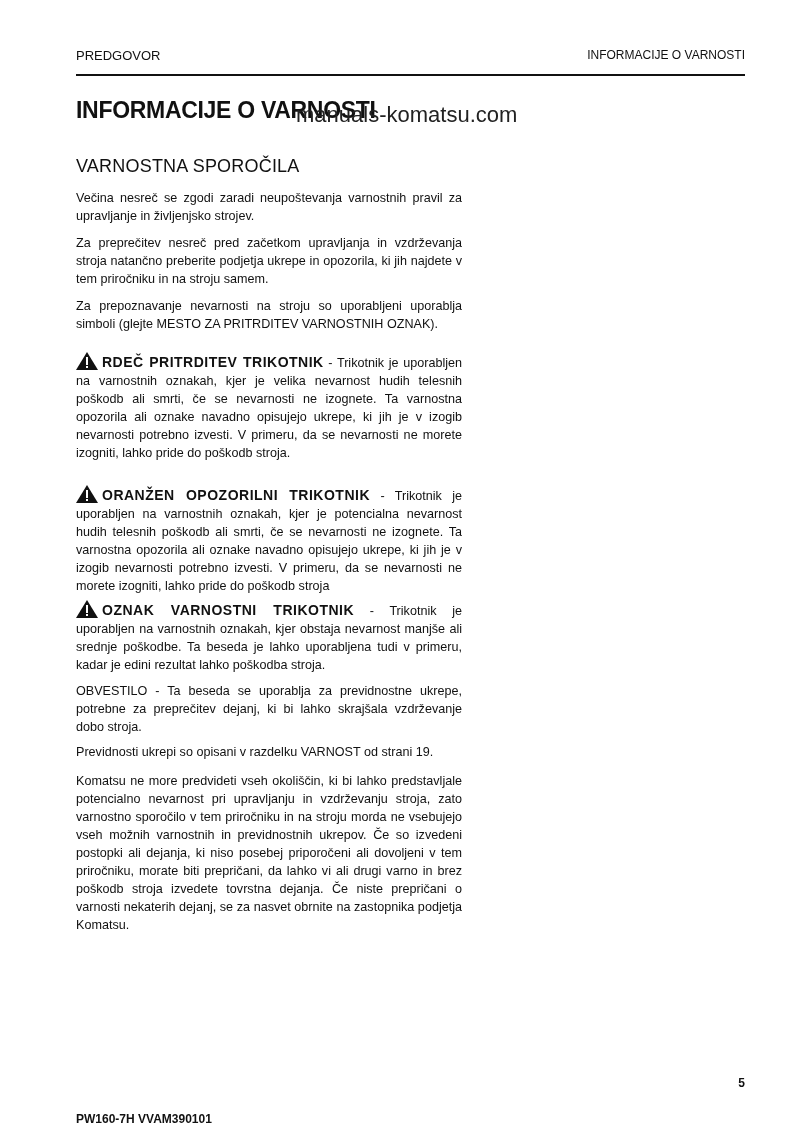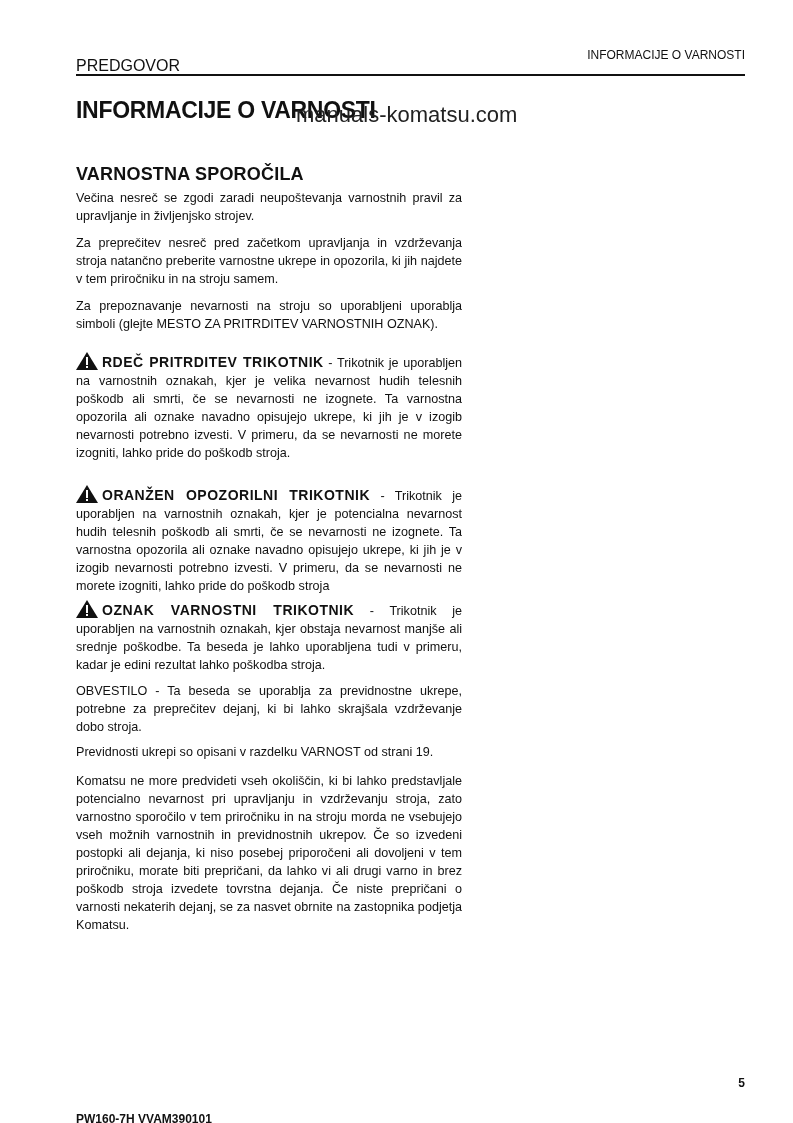--- a/index.html
+++ b/index.html
@@ -1,45 +1,45 @@
 <!DOCTYPE html>
 <html><head>
 <meta charset="utf-8">
 <style>
   html, body { margin: 0; padding: 0; background: #ffffff; }
   body {
     width: 793px; height: 1123px; position: relative; overflow: hidden;
     font-family: "Liberation Sans", sans-serif; color: #111111;
   }
-  .hdr-left { position: absolute; left: 76px; top: 48px; font-size: 16px; margin-top: 9px; }
+  .hdr-left { position: absolute; left: 76px; top: 48px; font-size: 13px; }
   .hdr-right { position: absolute; right: 48px; top: 48px; font-size: 12px; }
   .hdr-rule { position: absolute; left: 76px; right: 48px; top: 74px; height: 2px; background: #111; }
   .title { position: absolute; left: 76px; top: 97px; font-size: 23px; font-weight: bold; letter-spacing: -0.3px; }
   .watermark { position: absolute; left: 296px; top: 102px; font-size: 22px; color: #222; text-align: center; }
-  .subhead { position: absolute; left: 76px; top: 164px; font-size: 18px; font-weight: bold; letter-spacing: 0.2px; }
+  .subhead { position: absolute; left: 76px; top: 156px; font-size: 18px; font-weight: normal; letter-spacing: 0.2px; }
   .p { position: absolute; left: 76px; width: 386px; font-size: 12.6px; line-height: 18px; text-align: justify; }
   .warn-title { font-weight: bold; font-size: 14px; letter-spacing: 0.5px; }
   .tri { display: inline-block; width: 22px; height: 18px; vertical-align: -3px; margin-right: 4px; }
   .ftr-left { position: absolute; left: 76px; top: 1112px; font-size: 12px; font-weight: bold; }
   .ftr-right { position: absolute; right: 48px; top: 1076px; font-size: 12px; font-weight: bold; }
 </style>
 </head>
 <body>
 
 <div class="hdr-left">PREDGOVOR</div>
 <div class="hdr-right">INFORMACIJE O VARNOSTI</div>
 <div class="hdr-rule"></div>
 
 <div class="title">INFORMACIJE O VARNOSTI</div>
 <div class="watermark">manuals-komatsu.com</div>
 
 <div class="subhead">VARNOSTNA SPOROČILA</div>
 
 <div class="p" style="top:189px">Večina nesreč se zgodi zaradi neupoštevanja varnostnih pravil za upravljanje in življenjsko strojev.</div>
-<div class="p" style="top:234px">Za preprečitev nesreč pred začetkom upravljanja in vzdrževanja stroja natančno preberite varnostne ukrepe in opozorila, ki jih najdete v tem priročniku in na stroju samem.</div>
+<div class="p" style="top:234px">Za preprečitev nesreč pred začetkom upravljanja in vzdrževanja stroja natančno preberite podjetja ukrepe in opozorila, ki jih najdete v tem priročniku in na stroju samem.</div>
 <div class="p" style="top:297px">Za prepoznavanje nevarnosti na stroju so uporabljeni uporablja simboli (glejte MESTO ZA PRITRDITEV VARNOSTNIH OZNAK).</div>
 
 <div class="p" style="top:352px">
   <svg class="tri" viewBox="0 0 22 18">
       <polygon points="11,0 22,18 0,18" fill="#111"></polygon>
       <rect x="10" y="5" width="2" height="8" fill="#fff"></rect>
       <rect x="10" y="14" width="2" height="2" fill="#fff"></rect>
     </svg><span class="warn-title">RDEČ PRITRDITEV TRIKOTNIK</span><span> - Trikotnik je</span>
   <span>uporabljen na varnostnih oznakah, kjer je velika nevarnost hudih telesnih poškodb ali smrti, če se nevarnosti ne izognete. Ta varnostna opozorila ali oznake navadno opisujejo ukrepe, ki jih je v izogib nevarnosti potrebno izvesti. V primeru, da se nevarnosti ne morete izogniti, lahko pride do poškodb stroja.</span>
 </div>

